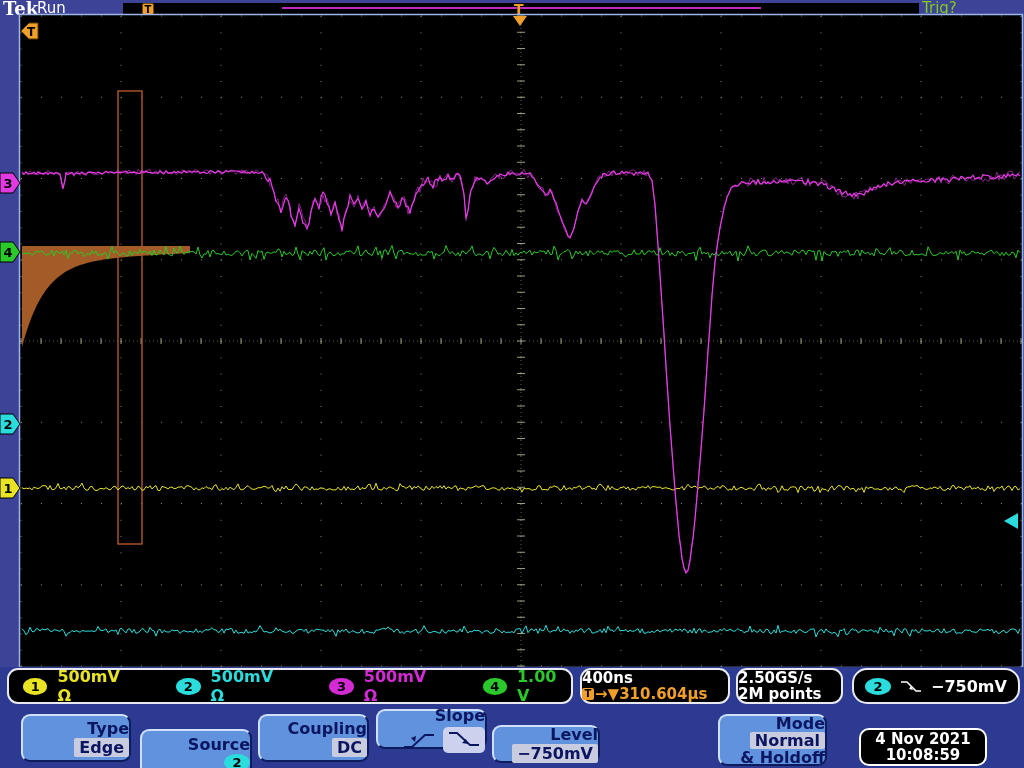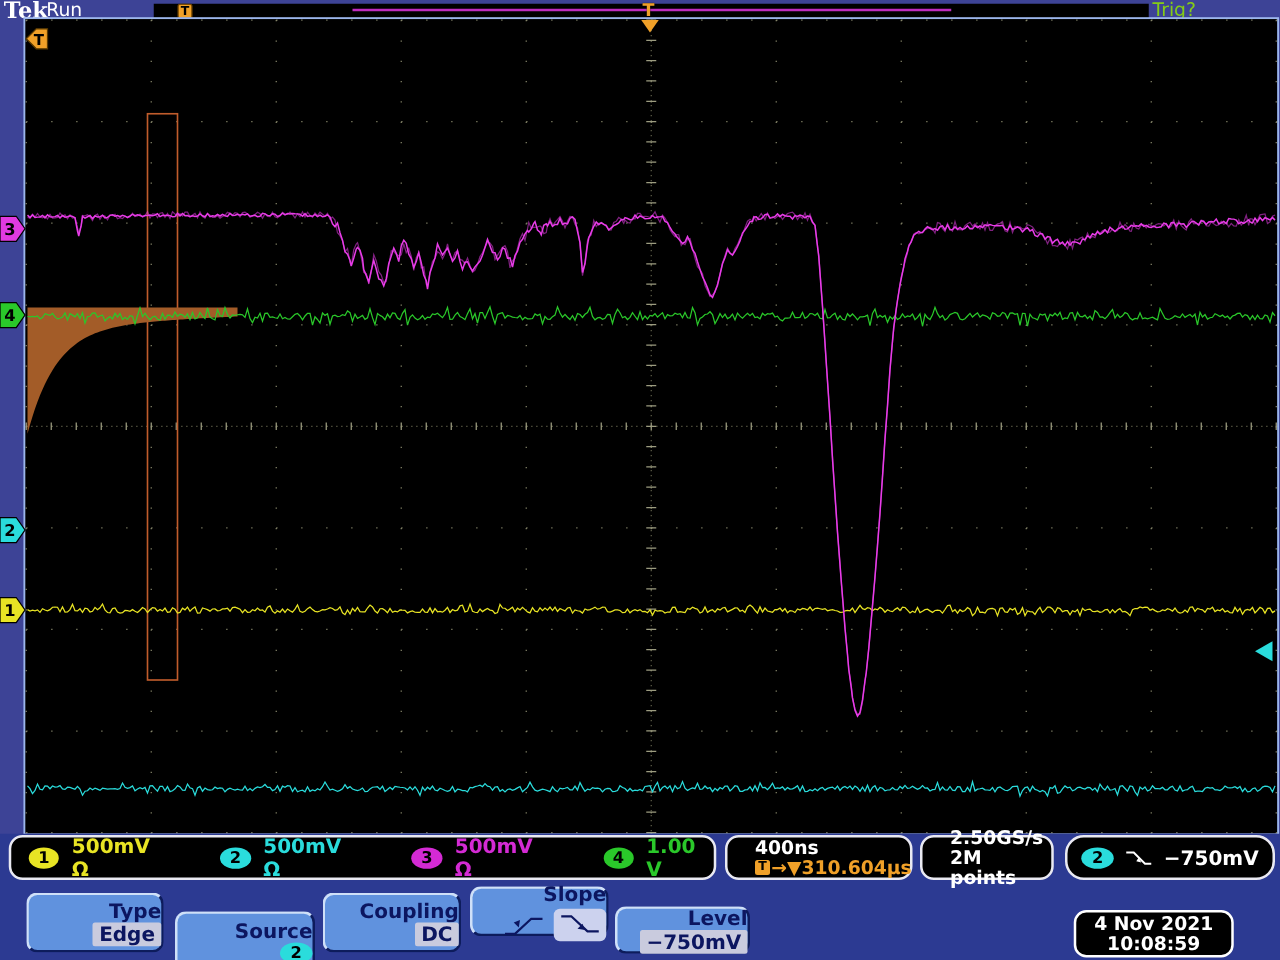--- a/index.html
+++ b/index.html
@@ -20,21 +20,21 @@
               text-shadow:0 0 1px #000;}
   .trig-tri{left:513px;top:16px;width:0;height:0;border-left:7px solid transparent;
             border-right:7px solid transparent;border-top:10px solid #f0a028;z-index:5;}
   
   .bottom-area{left:0;top:667px;width:1024px;height:101px;background:#2c3a92;z-index:2;}
   .robox{position:absolute;top:1px;height:36px;background:#000;border:2px solid #e9e9f2;
          border-radius:11px;box-sizing:border-box;display:flex;align-items:center;color:#fff;}
   .ch-badge{display:inline-block;width:26px;height:17px;border-radius:50%;color:#000;
             font-size:13px;font-weight:bold;text-align:center;line-height:17px;}
   .ro-text{font-size:16px;font-weight:bold;margin-left:10px;}
-  .stack{display:flex;flex-direction:column;justify-content:center;line-height:16px;padding-left:22px;}
+  .stack{display:flex;flex-direction:column;justify-content:center;line-height:16px;padding-left:0;}
   .w15b{font-size:15px;font-weight:bold;color:#fff;}
   .delay-line{color:#f0a028;font-size:15px;font-weight:bold;display:flex;align-items:center;}
   .delay-t{display:inline-block;width:12px;height:12px;background:#f0a028;border-radius:2px;
            color:#000;font-size:10px;font-weight:bold;line-height:12px;text-align:center;margin-right:1px;}
   
   .btn{position:absolute;background:#6092de;border:2px solid;border-color:#cfe0f8 #0d1c5c #0d1c5c #cfe0f8;
        border-radius:9px;color:#0c1660;font-weight:bold;font-size:16px;text-align:center;
        display:flex;flex-direction:column;align-items:flex-end;justify-content:center;
        line-height:19px;box-sizing:border-box;}
   .hl{background:#c9cbde;padding:0 5px;border-radius:2px;}
@@ -159,19 +159,24 @@
             <path d="M3,4 h8 l13,12 h9" stroke="#0c1660" stroke-width="1.8" fill="none"></path>
             <path d="M22,15 l-6,-1 l4,-4 z" fill="#0c1660"></path>
           </svg>
         </span>
       </span>
     </div>
     <div class="btn" style="left:492px;top:58px;width:108px;height:38px;">
       <span>Level</span>
       <span class="hl">−750mV</span>
     </div>
+    <div class="btn" style="left:718px;top:47px;width:109px;height:52px;line-height:17px;">
+      <span>Mode</span>
+      <span class="hl">Normal</span>
+      <span>&amp; Holdoff</span>
+    </div>
 
     <div class="datebox" style="top:61px;">
       <span>4 Nov 2021</span>
       <span>10:08:59</span>
     </div>
   </div>
 </div>
 
 </body></html>

